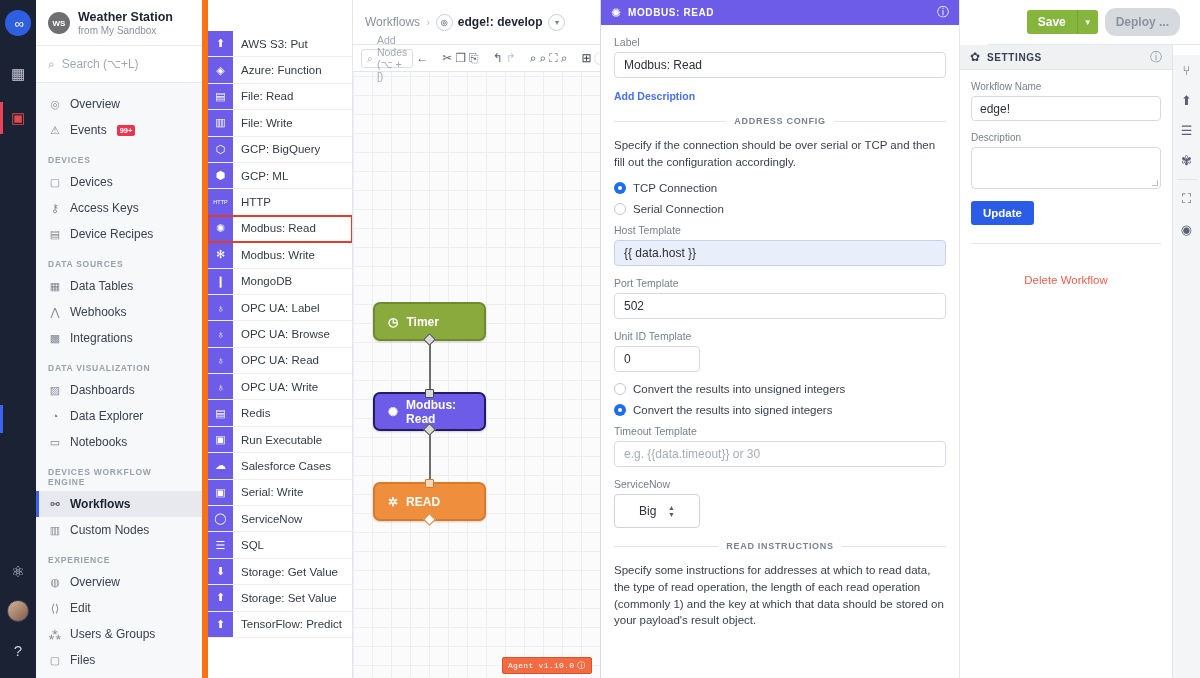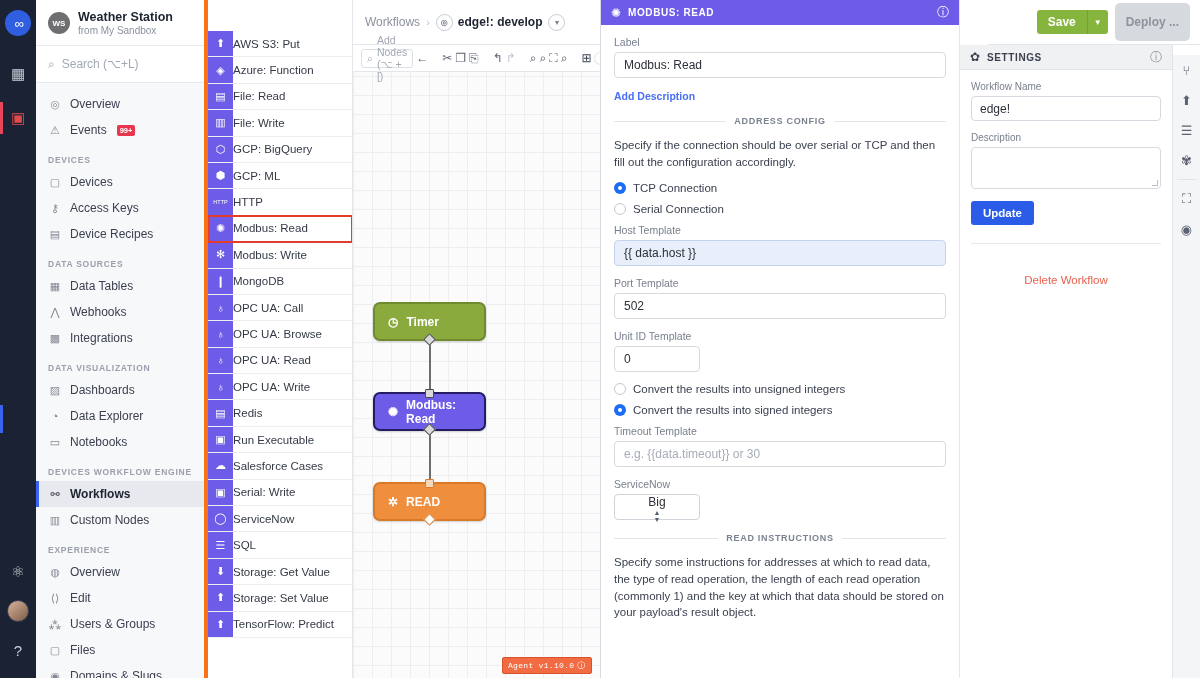--- a/index.html
+++ b/index.html
@@ -36,21 +36,21 @@
   .rail-avatar {
     width:22px; height:22px; border-radius:50%;
     background:linear-gradient(140deg,#d8b49a,#7d5a45);
     margin:6px 0; border:1px solid #3a4357;
   }
   .cube { color:#e24b4b; }
 
   
   .sidebar {
     width:172px; flex:0 0 172px; background:#f7f8fa;
-    border-right:4px solid #f97316; overflow:hidden;
+    border-right:6px solid #f97316; overflow:hidden;
     display:flex; flex-direction:column;
   }
   .sb-head {
     padding:10px 12px 9px 12px; display:flex; align-items:center; gap:8px;
     border-bottom:1px solid #e6e9ed; background:#fff;
   }
   .sb-logo {
     width:22px; height:22px; border-radius:50%;
     background:#6f6f72; flex:0 0 22px;
     display:flex; align-items:center; justify-content:center;
@@ -88,21 +88,21 @@
   .palette { width:145px; flex:0 0 145px; border-right:1px solid #e3e6ea;
     display:flex; flex-direction:column; background:#fff; }
   .pal-search-row { height:31px; }
   .pal-list { flex:1; overflow:hidden; }
   .pal-item { display:flex; align-items:stretch; height:26.4px;
     border-bottom:1px solid #eceef1; position:relative; }
   .pal-ico { width:25px; flex:0 0 25px; background:#6c5ce7;
     display:flex; align-items:center; justify-content:center;
     color:#fff; font-size:11px; }
   .pal-label { flex:1; display:flex; align-items:center;
-    font-size:11.5px; color:#343a45; }
+    padding-left:8px; font-size:11.5px; color:#343a45; }
   .pal-item.hl { outline:2px solid #e23c2a; outline-offset:-1px; z-index:3; }
 
   
   .canvas { flex:1; position:relative; background:#fbfbfc;
     background-image:linear-gradient(#eceef2 1px, transparent 1px),
                      linear-gradient(90deg,#eceef2 1px, transparent 1px);
     background-size:19px 19px; overflow:hidden; }
   .topbar {
     position:absolute; left:0; right:0; top:0; height:45px; background:#fff;
     border-bottom:1px solid #e3e6ea; display:flex; align-items:center;
@@ -181,23 +181,23 @@
     color:#7b828f; font-size:9px; font-weight:bold; letter-spacing:.7px; }
   .divider-txt::before, .divider-txt::after { content:""; flex:1; height:1px; background:#e1e4e9; }
   .radio-row { display:flex; align-items:center; gap:7px; margin-bottom:9px;
     font-size:11.5px; color:#3b4150; }
   .radio { width:12px; height:12px; border-radius:50%; border:1px solid #c3c8d1;
     flex:0 0 12px; background:#fff; }
   .radio.on { border:none; background:#1b6ef3; position:relative; }
   .radio.on::after { content:""; position:absolute; left:4px; top:4px;
     width:4px; height:4px; border-radius:50%; background:#fff; }
   .fld { margin-bottom:11px; }
-  .f-select { width:86px; height:26px; border:1px solid #cfd4db; border-radius:4px;
+  .f-select { width:86px; height:34px; border:1px solid #cfd4db; border-radius:4px;
     padding:0 24px; font-size:12px; display:flex; align-items:center;
-    justify-content:space-between; color:#2c3038; background:#fff;flex-direction:column; }
+    justify-content:space-between; color:#2c3038; background:#fff; }
   .spin { font-size:7px; line-height:7px; color:#56606f; text-align:center; }
 
   
   .settings { width:212px; flex:0 0 212px; display:flex; flex-direction:column;
     background:#fff; }
   .set-head { height:25px; background:#f0f1f3; border-bottom:1px solid #e1e4e9;
     display:flex; align-items:center; padding:0 10px; gap:7px; color:#3b4150; }
   .set-head .ttl { font-size:10px; font-weight:bold; letter-spacing:.6px; }
   .set-body { padding:11px 11px; }
   .s-label { font-size:10px; color:#79808d; margin-bottom:4px; }
@@ -217,29 +217,29 @@
     border-left:1px solid #e1e4e9; padding-top:25px;
     display:flex; flex-direction:column; align-items:center; }
   .rr-btn { width:28px; height:30px; display:flex; align-items:center;
     justify-content:center; color:#5b6271; font-size:13px; }
   .rr-btn.sel { background:#fff; }
   .rr-sep { width:20px; height:1px; background:#e1e4e9; margin:4px 0; }
 
   
   .hdr-right { position:absolute; right:0; top:0; height:45px; width:212px;
     background:#fff; border-bottom:1px solid #e3e6ea; display:flex;
-    align-items:center; justify-content:flex-end; gap:7px; padding-right:10px;
+    align-items:center; justify-content:flex-end; gap:7px; padding-right:20px;
     z-index:7; }
   .btn-save { background:#85b53c; color:#fff; font-size:12px; font-weight:bold;
     height:24px; display:flex; align-items:center; border-radius:3px; overflow:hidden; }
   .btn-save .lbl { padding:0 11px; }
   .btn-save .car { padding:0 6px; border-left:1px solid #75a333; height:100%;
     display:flex; align-items:center; font-size:8px; }
   .btn-deploy { background:#d6d9de; color:#8d939d; font-size:12px; font-weight:bold;
-    height:38px; display:flex; align-items:center; padding:0 11px; border-radius:5px; }
+    height:28px; display:flex; align-items:center; padding:0 11px; border-radius:11px; }
 </style>
 </head>
 <body>
 
 <div class="app">
 
   <div class="rail">
     <div class="rail-logo">∞</div>
     <div class="rail-btn" style="margin-top:16px">▦</div>
     <div class="rail-btn sel cube">▣</div>
@@ -383,21 +383,21 @@
         <div class="pal-item">
           <div class="pal-ico">✻</div>
           <div class="pal-label">Modbus: Write</div>
         </div>
         <div class="pal-item">
           <div class="pal-ico">❙</div>
           <div class="pal-label">MongoDB</div>
         </div>
         <div class="pal-item">
           <div class="pal-ico">♁</div>
-          <div class="pal-label">OPC UA: Call</div>
+          <div class="pal-label">OPC UA: Label</div>
         </div>
         <div class="pal-item">
           <div class="pal-ico">♁</div>
           <div class="pal-label">OPC UA: Browse</div>
         </div>
         <div class="pal-item">
           <div class="pal-ico">♁</div>
           <div class="pal-label">OPC UA: Read</div>
         </div>
         <div class="pal-item">

